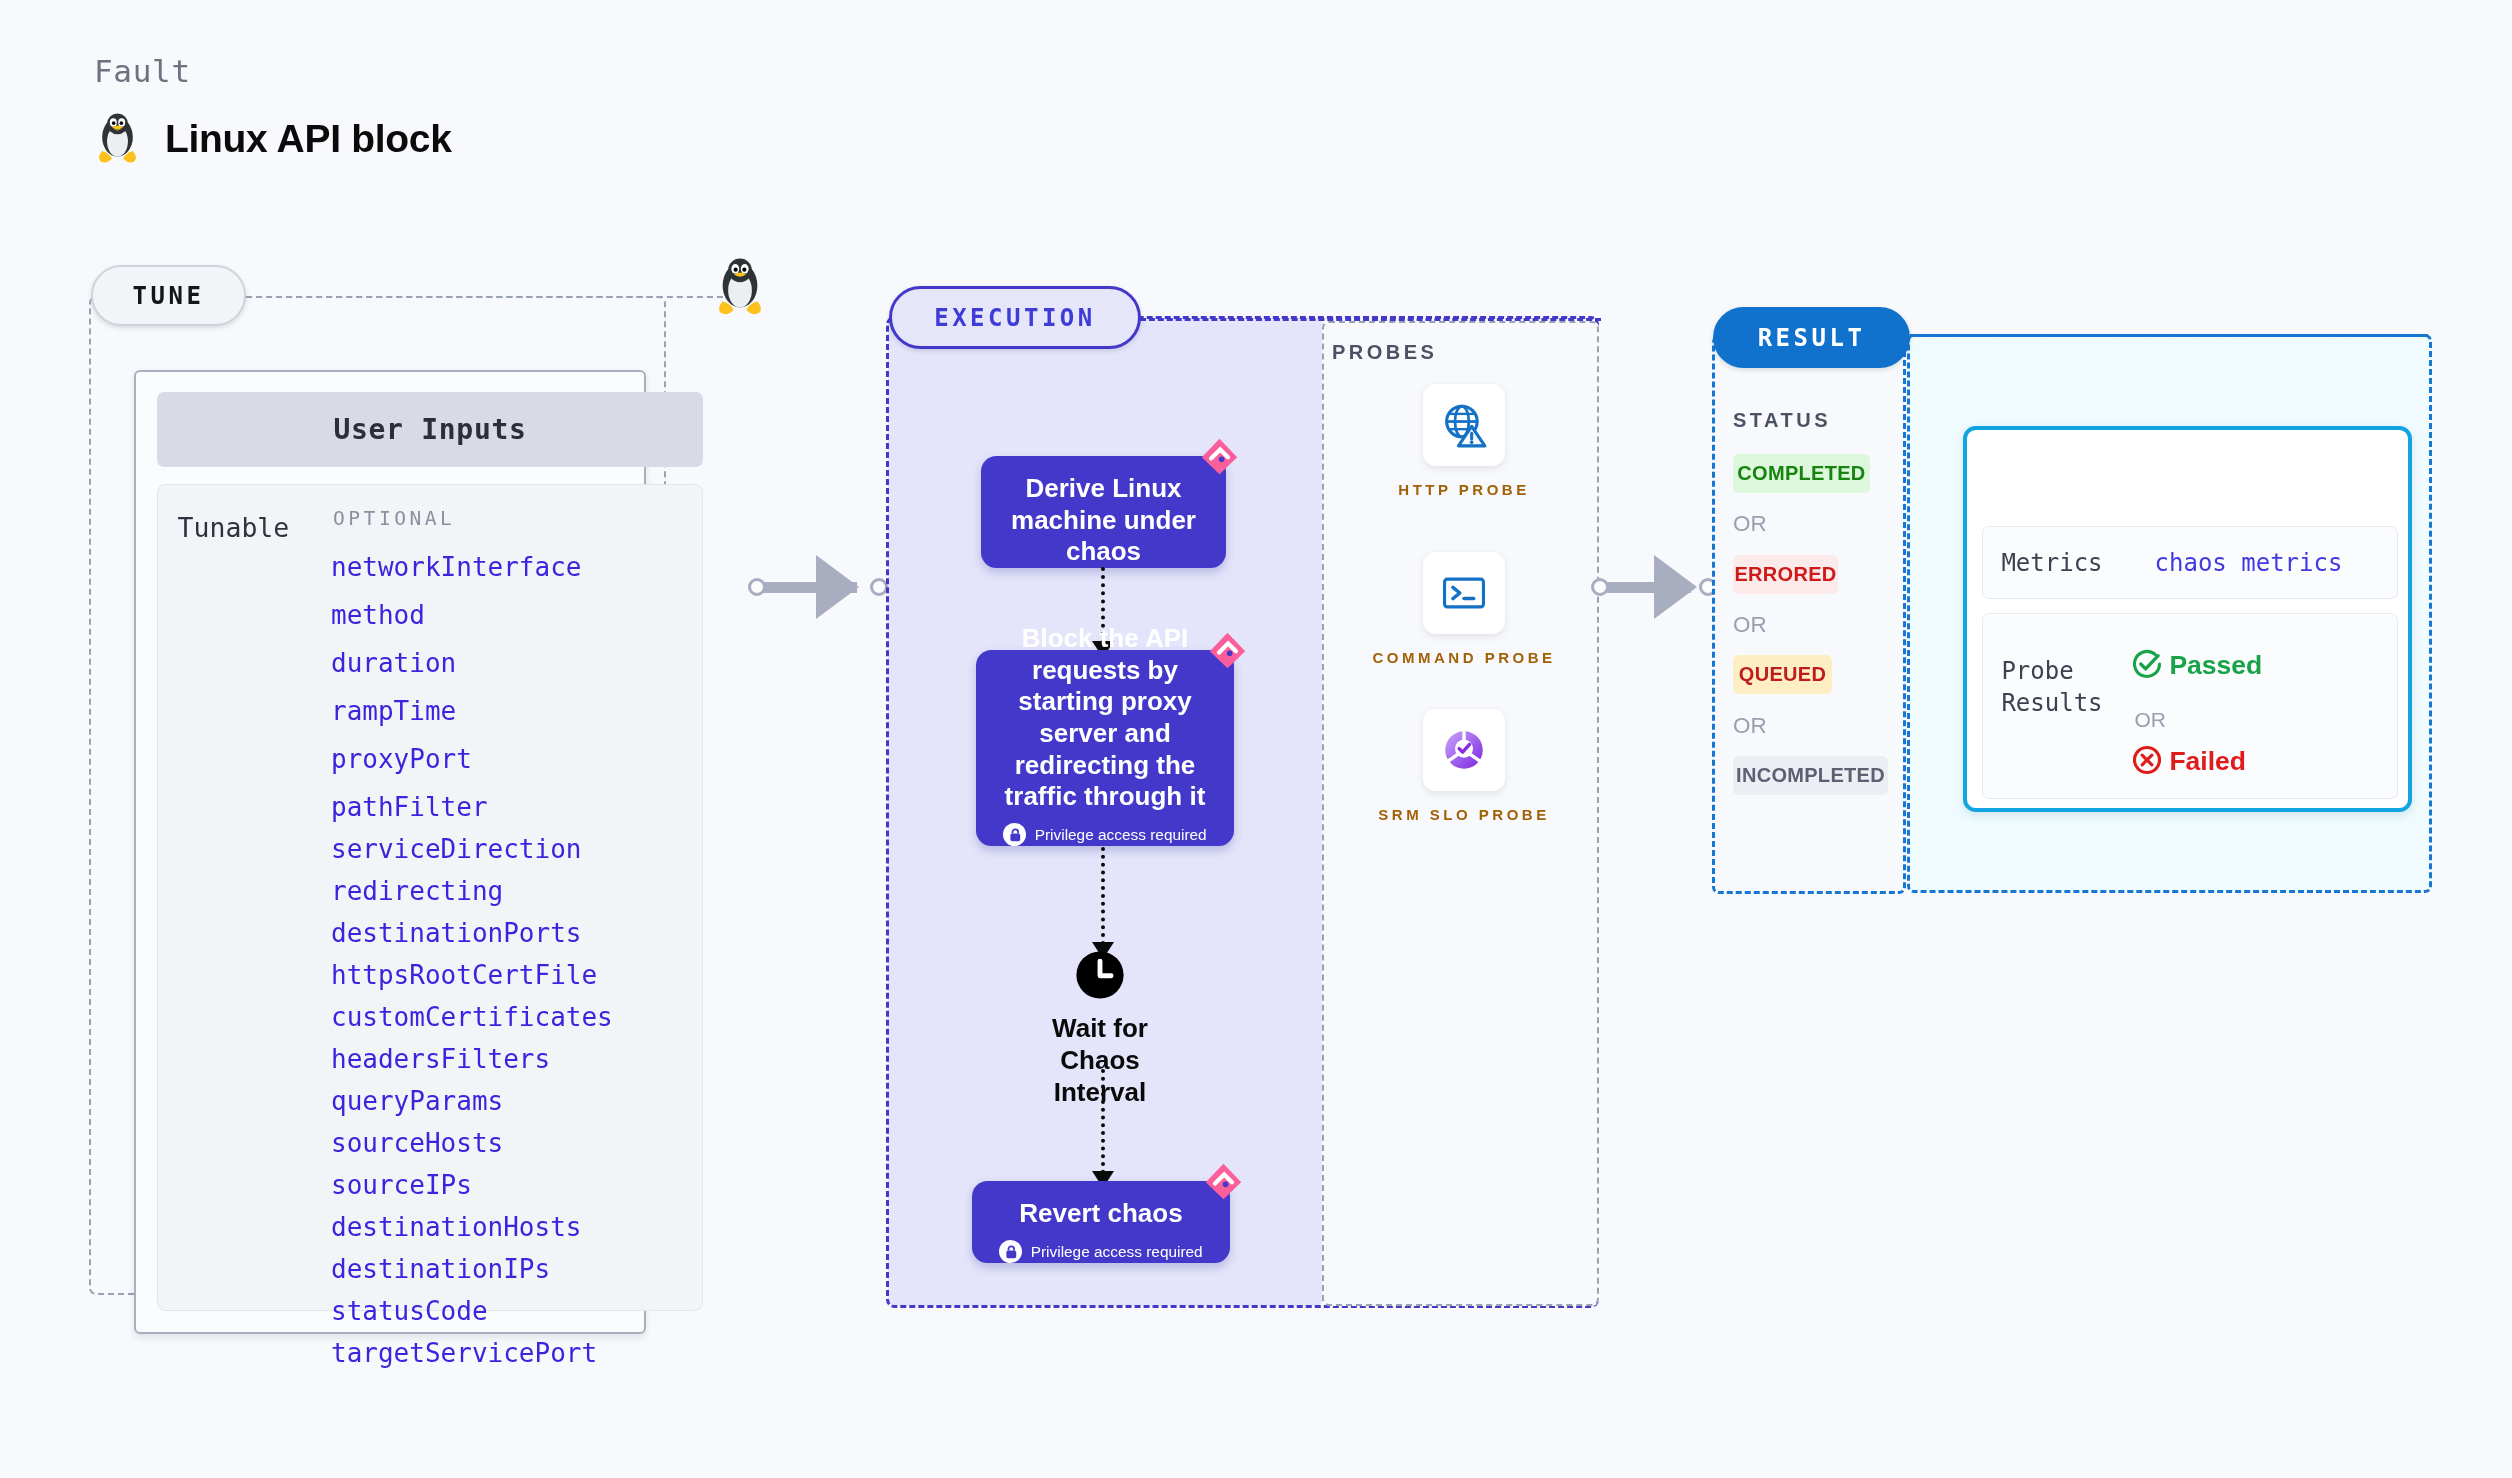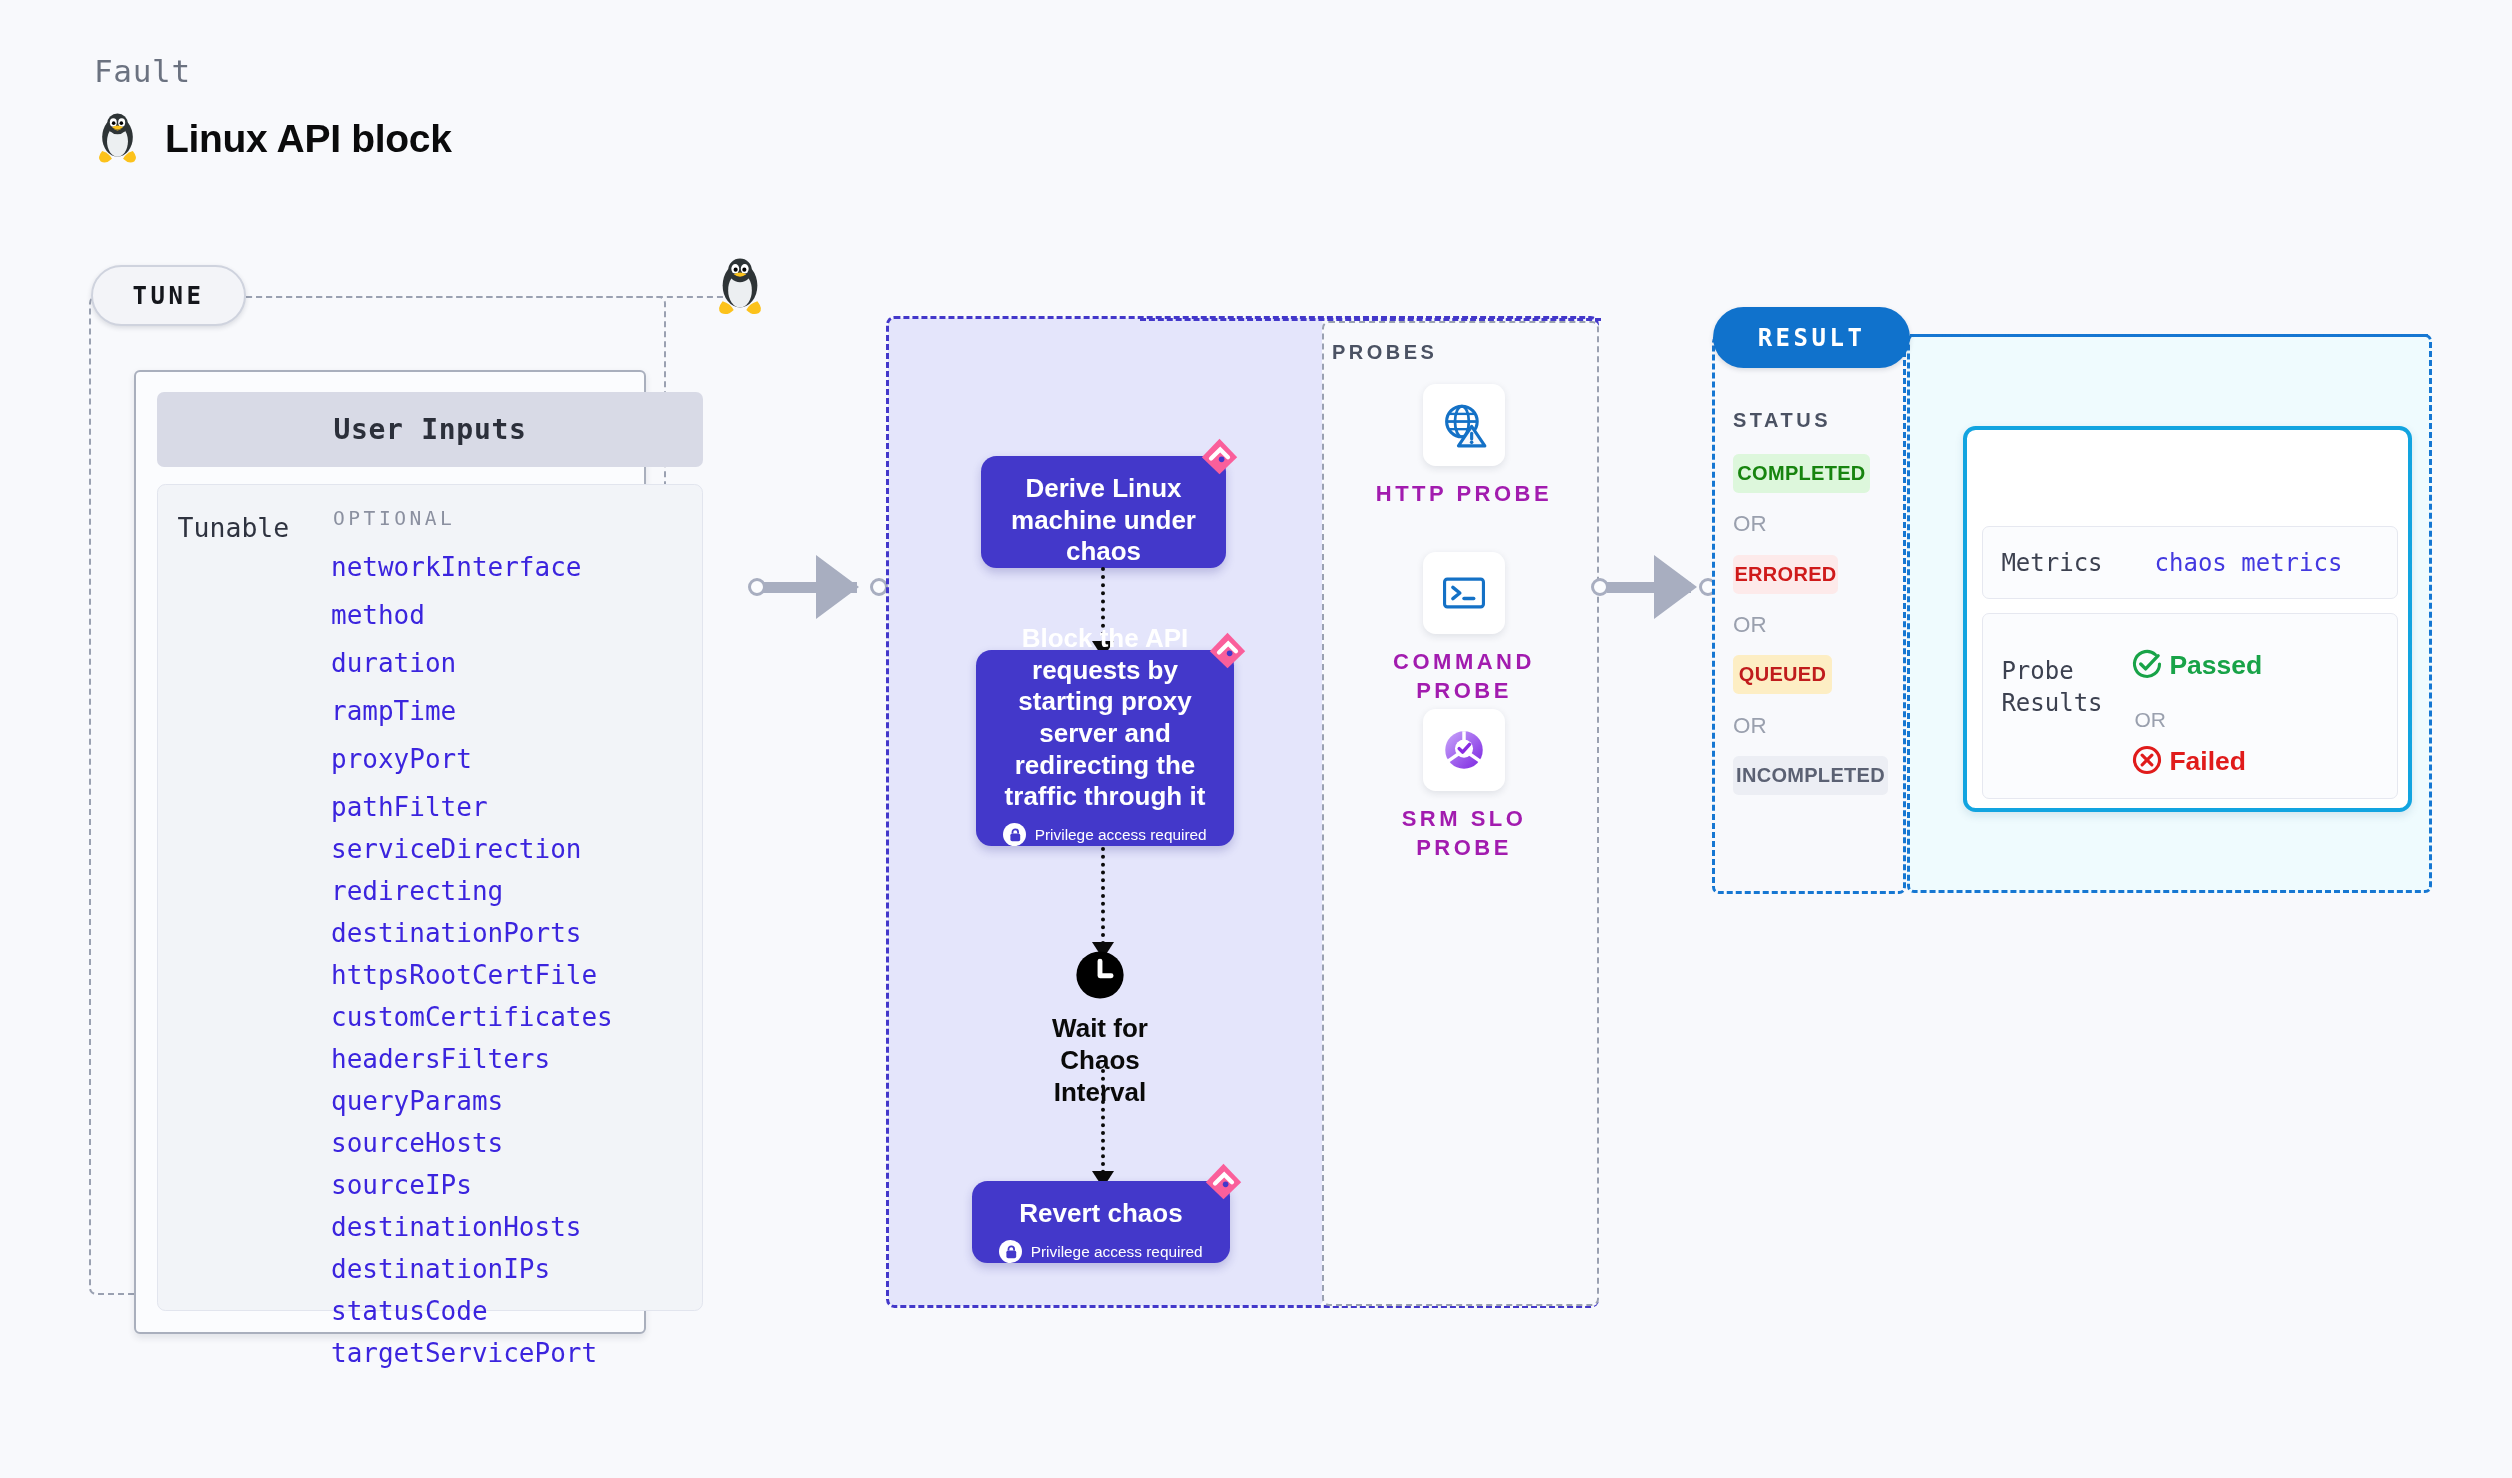--- a/index.html
+++ b/index.html
@@ -114,22 +114,22 @@
     position: absolute; left: 1332px; top: 341px;
     font-size: 20px; font-weight: bold; color: #4b5263; letter-spacing: 3.5px;
   }
   .probe-item { position: absolute; width: 196px; display: flex; flex-direction: column; align-items: center; }
   .probe-tile {
     width: 82px; height: 82px; background: #ffffff; border-radius: 12.6px;
     box-shadow: 0 2.8px 7px rgba(30,35,60,.10);
     display: flex; align-items: center; justify-content: center;
   }
   .probe-caption {
-    margin-top: 14px; text-align: center; font-size: 22px; font-weight: bold;
-    color: #a21caf; letter-spacing: 3.5px; line-height: 1.3;
+    margin-top: 14px; text-align: center; font-size: 15px; font-weight: bold;
+    color: #a16207; letter-spacing: 3.5px; line-height: 1.3;
   }
 
   
   .flow-node {
     position: absolute; background: #4338ca; border-radius: 15.4px;
     color: #fff; display: flex; flex-direction: column;
     align-items: center; justify-content: flex-end;
     box-shadow: 0 4.2px 9.8px rgba(40,35,140,.22);
   }
   .flow-title { font-size: 26px; font-weight: bold; line-height: 1.22; text-align: center; padding: 0 15.4px; }
@@ -280,20 +280,21 @@
   <div class="connector">
     <div class="conn-dot" style="left:748px; top:578px;"></div>
     <div class="conn-bar" style="left:763px; top:582px; width:94px;"></div>
     <div class="conn-head" style="left:816px; top:555px;"></div>
     <div class="conn-dot" style="left:870px; top:578px;"></div>
   </div>
 
   <div id="execution-fill"></div>
   <div class="dashed-box" id="execution-container"></div>
   <div class="hline" id="exec-dash"></div>
+  <div class="pill" id="execution-pill">EXECUTION</div>
 
   <div class="flow-node" style="left:981px; top:456px; width:245px; height:112px;">
     <span class="corner-badge">
       <svg width="41" height="41" viewBox="0 0 58 58">
         <path d="M29 4 L54 30 L29 54 L4 30 Z" fill="#fa5f9b"></path>
         <path d="M17 32 L30 19 L41 30" stroke="#fff" stroke-width="6" fill="none" stroke-linecap="round"></path>
         <circle cx="32" cy="33" r="4" fill="#4338ca"></circle>
       </svg>
     </span>
     <span class="flow-title">Derive Linux machine under chaos</span>

